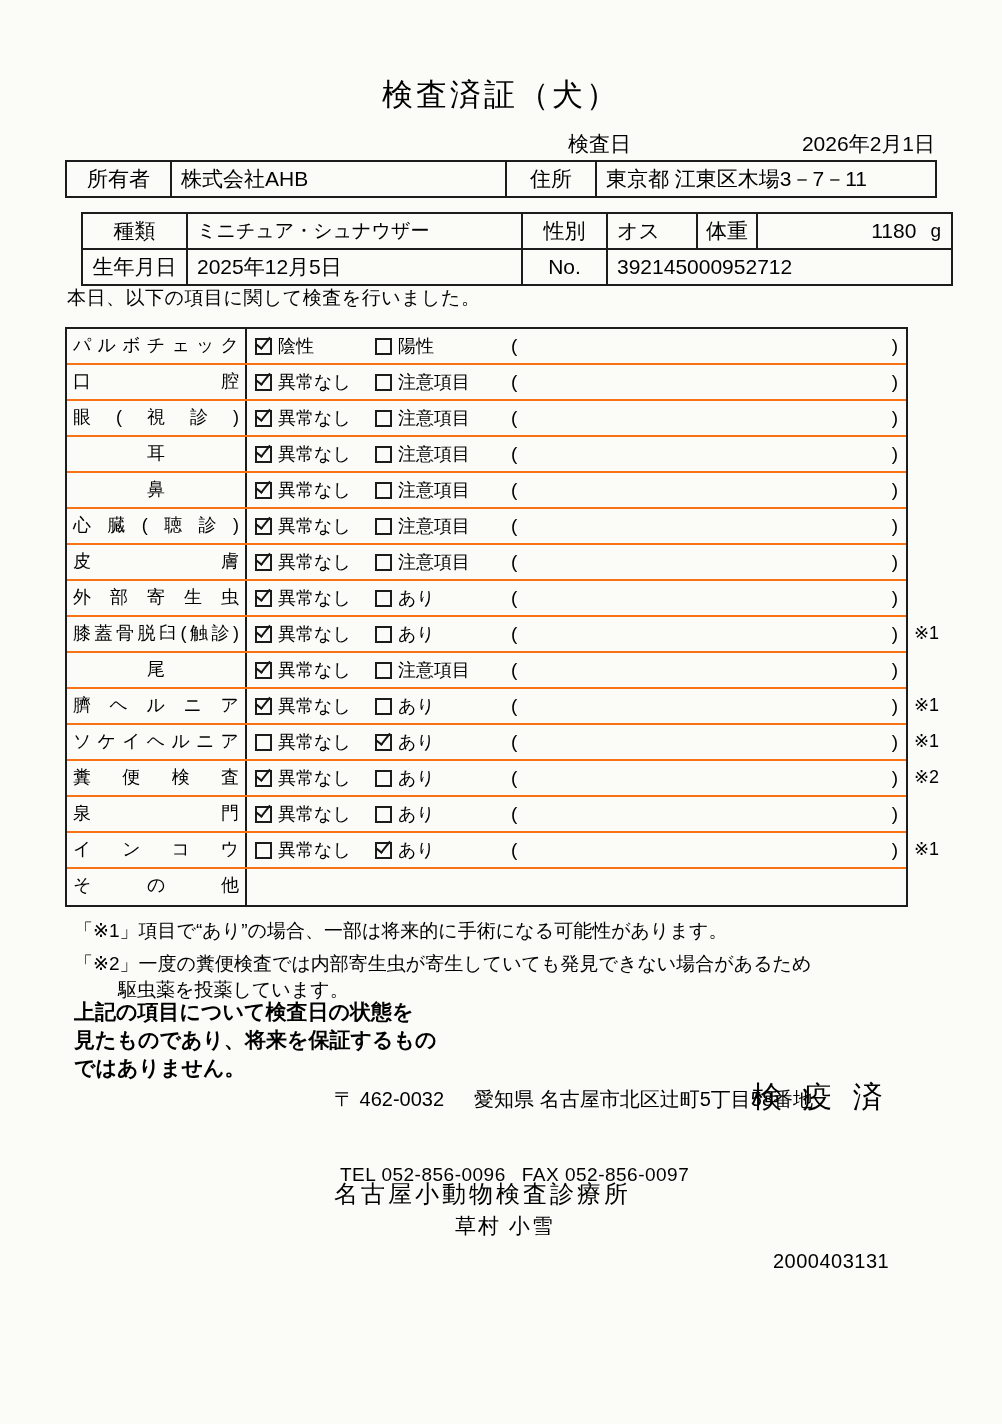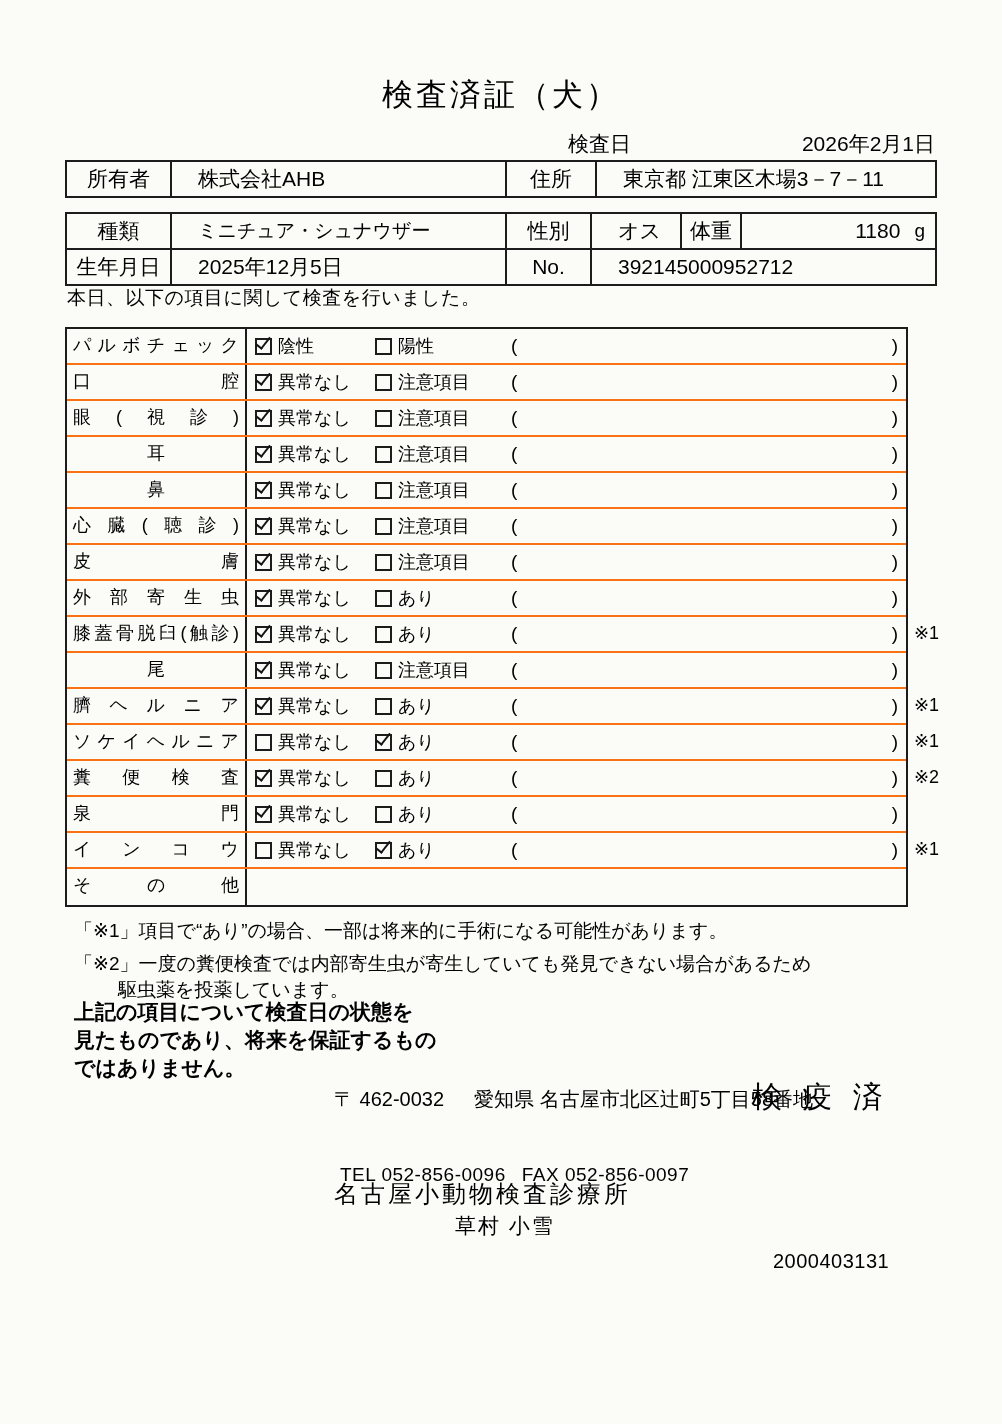--- a/index.html
+++ b/index.html
@@ -14,23 +14,23 @@
   .abs{position:absolute;}
 
   
   #title{top:74px;left:0;right:0;text-align:center;font-size:31px;letter-spacing:3px;}
   #daterow{top:130px;left:568px;width:367px;display:flex;justify-content:space-between;font-size:21px;}
 
   
   table{border-collapse:collapse;table-layout:fixed;}
   td{border:2px solid #1c1c1c;height:34px;font-size:21px;padding:0 6px;overflow:hidden;white-space:nowrap;}
   td.lbl{text-align:center;padding:0 2px;}
-  td.val{text-align:left;padding-left:26px;}
+  td.val{text-align:left;padding-left:9px;}
   #table1{top:160px;left:65px;}
-  #table2{top:212px;left:65px;}
+  #table2{top:212px;left:81px;}
   .breedcell{font-size:19px;}
   .wcell{display:flex;justify-content:flex-end;align-items:center;gap:14px;padding-right:4px;}
   .wcell .unit{font-size:19px;}
 
   
   #intro{top:285px;left:67px;font-size:19px;letter-spacing:0.5px;}
 
   
   #inspwrap{top:327px;left:65px;}
   .insp{width:843px;border:2px solid #1c1c1c;box-sizing:border-box;}

